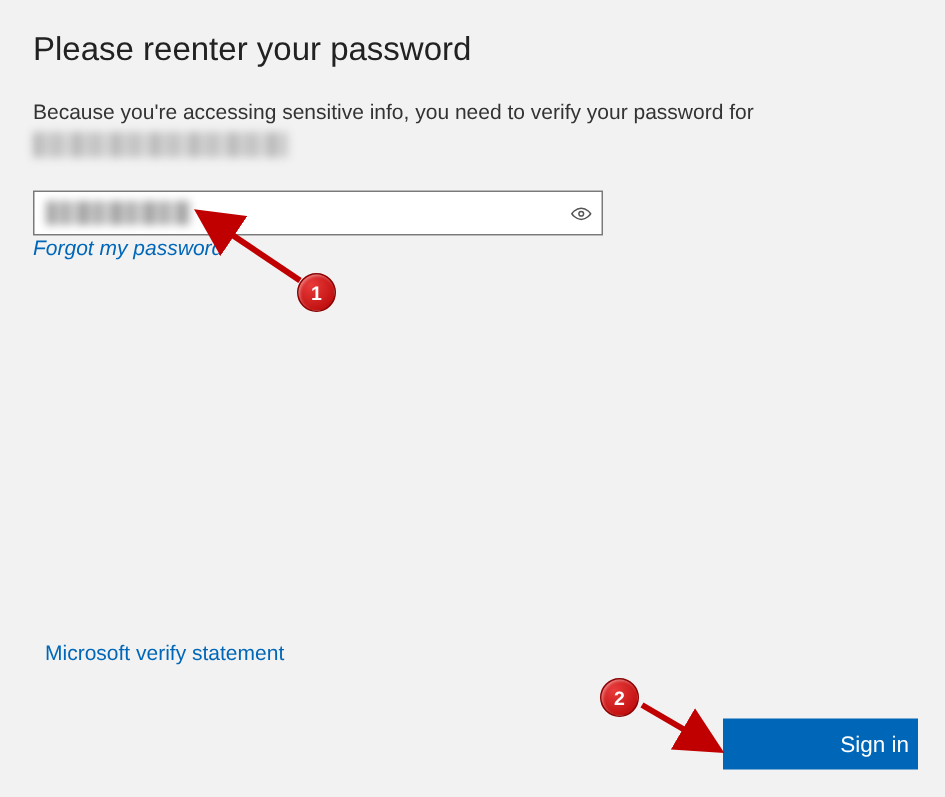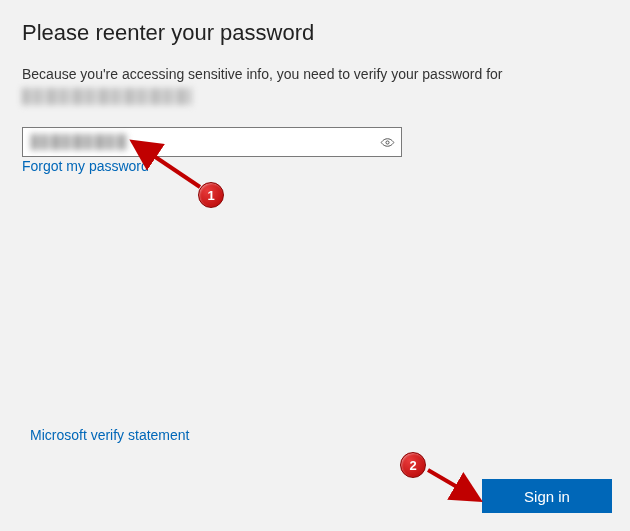--- a/index.html
+++ b/index.html
@@ -82,38 +82,40 @@
     cursor: pointer;
   }
   .link {
     color: #0067b8;
     font-size: 14px;
     cursor: pointer;
     display: inline-block;
   }
   .forgot {
     margin-top: 0;
+    font-style: italic;
   }
   .privacy {
     position: absolute;
     left: 30px;
     bottom: 88px;
   }
   .signin-btn {
     position: absolute;
     right: 18px;
     bottom: 18px;
     width: 130px;
     height: 34px;
     background: #0067b8;
     color: #fff;
     border: none;
     font-size: 15px;
     cursor: pointer;
     font-family: inherit;
+    text-align: right;
   }
   
   .callout {
     position: absolute;
     width: 24px;
     height: 24px;
     border-radius: 50%;
     background: radial-gradient(circle at 35% 30%, #e83b3b 0%, #b50202 100%);
     border: 1px solid #8a0000;
     box-shadow: inset 1px 1px 2px rgba(255,255,255,0.4);

